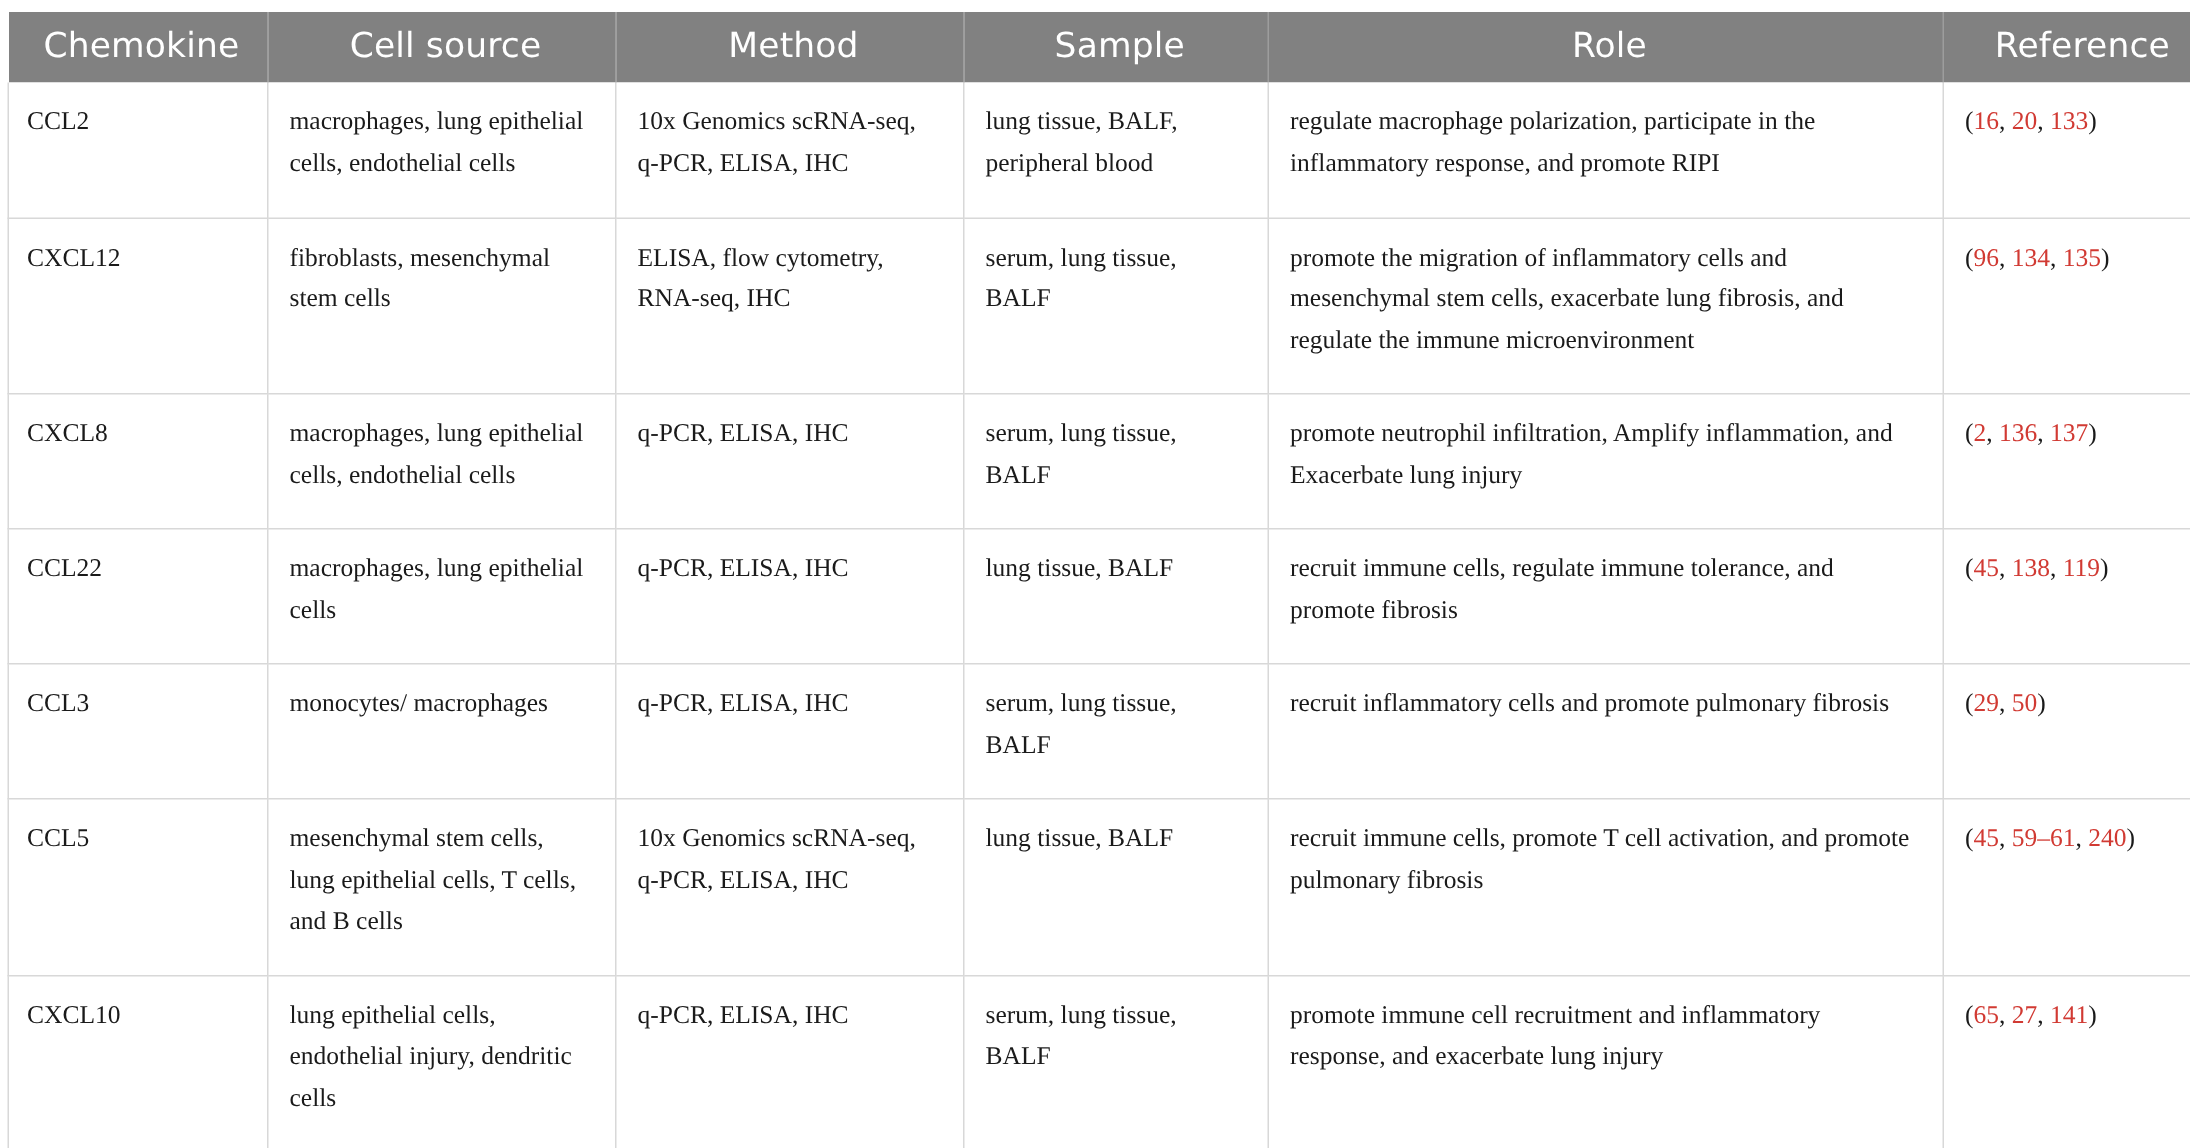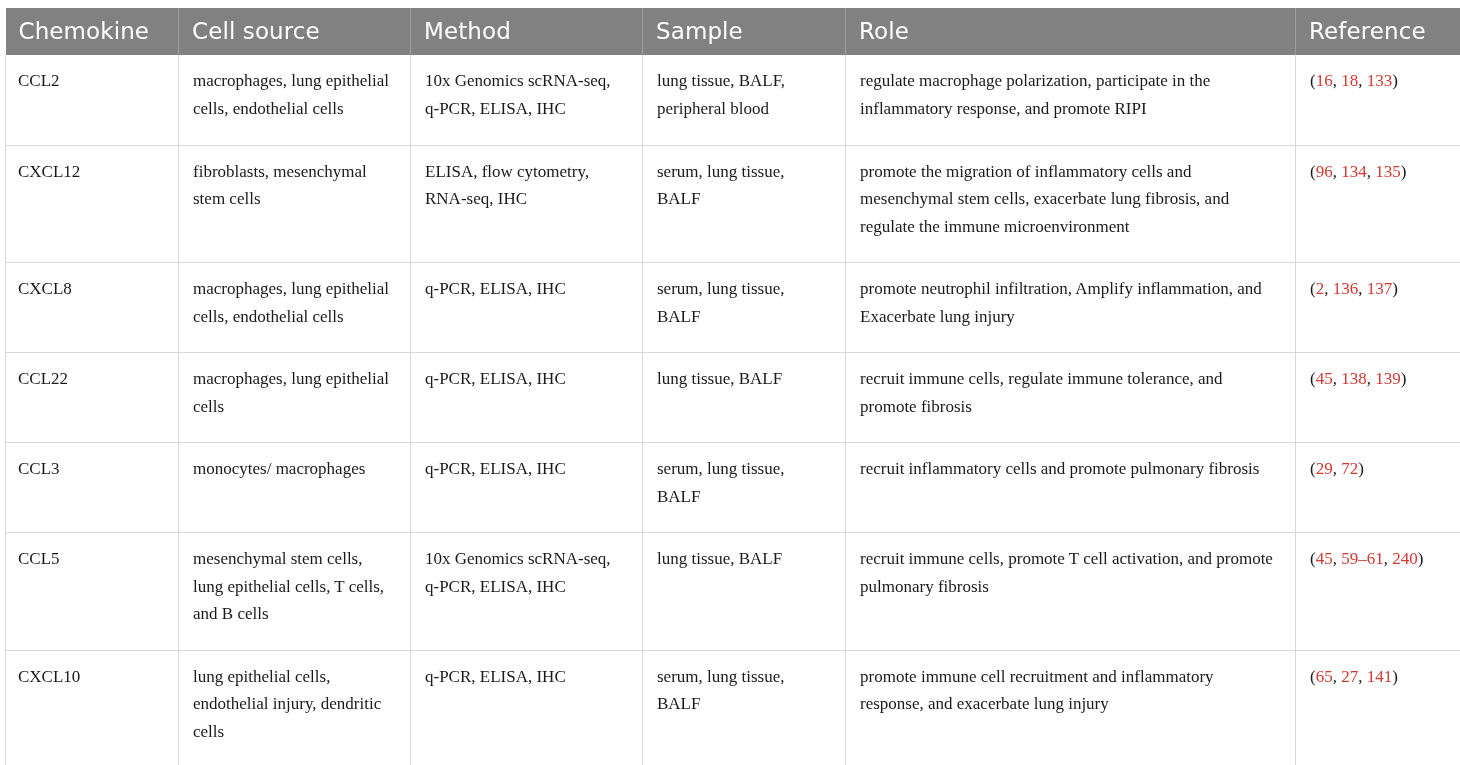--- a/index.html
+++ b/index.html
@@ -30,21 +30,21 @@
   
   thead tr {
     background: #818181;
   }
   thead th {
     font-family: "DejaVu Sans", "Liberation Sans", sans-serif;
     font-weight: 400;
     color: #ffffff;
     font-size: 23px;
     line-height: 1.15;
-    text-align: left;
+    text-align: center;
     padding: 10px 8px 11px 13px;
     border-right: 1px solid #9d9d9d;
     vertical-align: middle;
     letter-spacing: 0.1px;
   }
   thead th:last-child {
     border-right: none;
   }
 
   
@@ -120,21 +120,21 @@
           </td>
           <td>
             <span class="cell-text">10x Genomics scRNA-seq, q-PCR, ELISA, IHC</span>
           </td>
           <td>
             <span class="cell-text">lung tissue, BALF, peripheral blood</span>
           </td>
           <td>
             <span class="cell-text">regulate macrophage polarization, participate in the inflammatory response, and promote RIPI</span>
           </td>
-          <td><span><span class="ref-punct">(</span><span class="ref-num">16</span><span class="ref-punct">, </span><span class="ref-num">18</span><span class="ref-punct">, </span><span class="ref-num">133</span><span class="ref-punct">)</span></span></td>
+          <td><span><span class="ref-punct">(</span><span class="ref-num">16</span><span class="ref-punct">, </span><span class="ref-num">20</span><span class="ref-punct">, </span><span class="ref-num">133</span><span class="ref-punct">)</span></span></td>
         </tr>
         <tr>
           <td>
             <span class="cell-text">CXCL12</span>
           </td>
           <td>
             <span class="cell-text">fibroblasts, mesenchymal stem cells</span>
           </td>
           <td>
             <span class="cell-text">ELISA, flow cytometry, RNA-seq, IHC</span>
@@ -174,39 +174,39 @@
           </td>
           <td>
             <span class="cell-text">q-PCR, ELISA, IHC</span>
           </td>
           <td>
             <span class="cell-text">lung tissue, BALF</span>
           </td>
           <td>
             <span class="cell-text">recruit immune cells, regulate immune tolerance, and promote fibrosis</span>
           </td>
-          <td><span><span class="ref-punct">(</span><span class="ref-num">45</span><span class="ref-punct">, </span><span class="ref-num">138</span><span class="ref-punct">, </span><span class="ref-num">139</span><span class="ref-punct">)</span></span></td>
+          <td><span><span class="ref-punct">(</span><span class="ref-num">45</span><span class="ref-punct">, </span><span class="ref-num">138</span><span class="ref-punct">, </span><span class="ref-num">119</span><span class="ref-punct">)</span></span></td>
         </tr>
         <tr>
           <td>
             <span class="cell-text">CCL3</span>
           </td>
           <td>
             <span class="cell-text">monocytes/ macrophages</span>
           </td>
           <td>
             <span class="cell-text">q-PCR, ELISA, IHC</span>
           </td>
           <td>
             <span class="cell-text">serum, lung tissue, BALF</span>
           </td>
           <td>
             <span class="cell-text">recruit inflammatory cells and promote pulmonary fibrosis</span>
           </td>
-          <td><span><span class="ref-punct">(</span><span class="ref-num">29</span><span class="ref-punct">, </span><span class="ref-num">72</span><span class="ref-punct">)</span></span></td>
+          <td><span><span class="ref-punct">(</span><span class="ref-num">29</span><span class="ref-punct">, </span><span class="ref-num">50</span><span class="ref-punct">)</span></span></td>
         </tr>
         <tr>
           <td>
             <span class="cell-text">CCL5</span>
           </td>
           <td>
             <span class="cell-text">mesenchymal stem cells, lung epithelial cells, T cells, and B cells</span>
           </td>
           <td>
             <span class="cell-text">10x Genomics scRNA-seq, q-PCR, ELISA, IHC</span>

